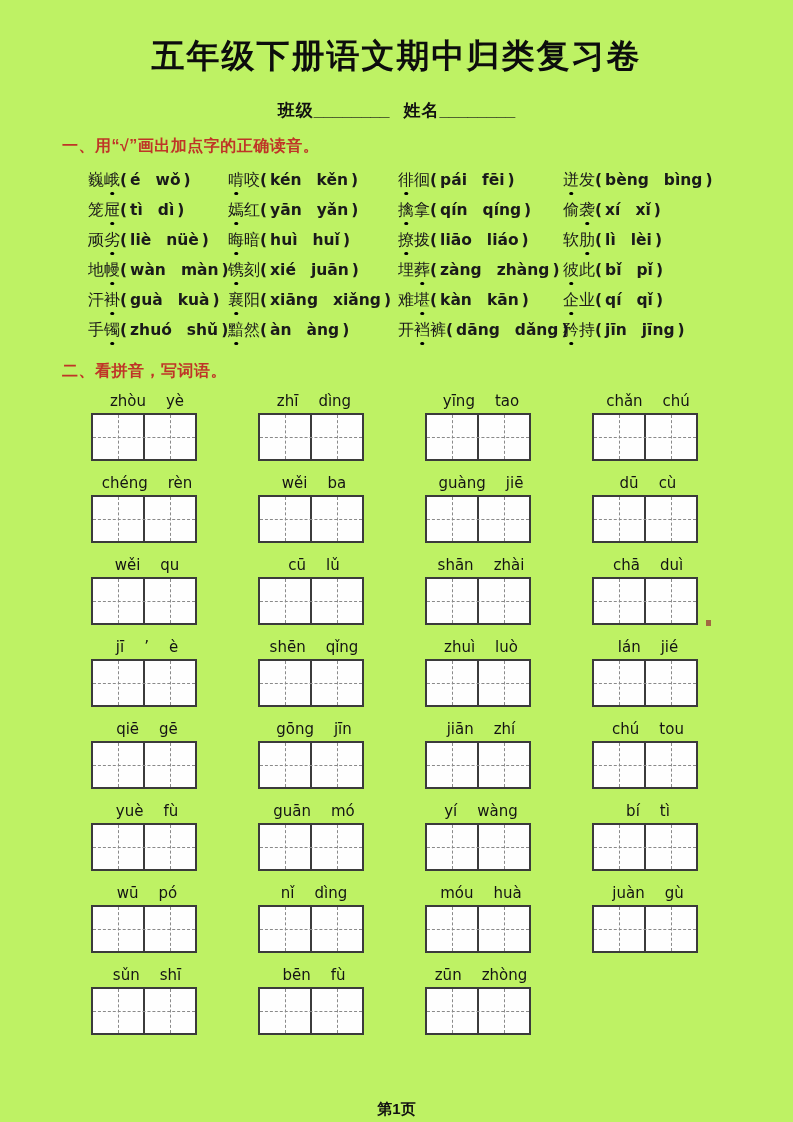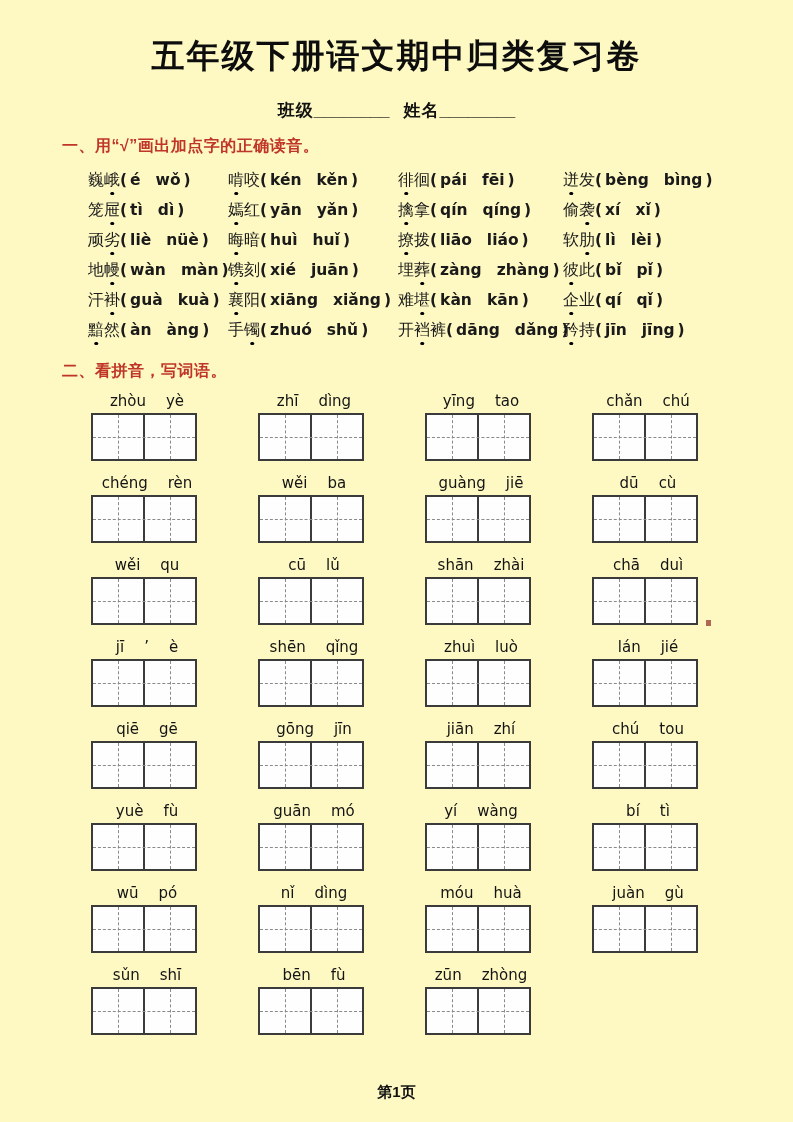--- a/index.html
+++ b/index.html
@@ -1,18 +1,18 @@
 <!DOCTYPE html>
 <html><head>
 <meta charset="utf-8">
 <style>
   html,body { margin:0; padding:0; background:#e9e9e9; }
   .page {
     width:793px; height:1122px; position:relative; overflow:hidden;
-    background:#fef9c3; color:#1a1a1a; margin:0 auto;
+    background:#bef264; color:#1a1a1a; margin:0 auto;
     font-family:"Liberation Sans","DejaVu Sans",sans-serif;
   }
   .title {
     text-align:center; margin:0; padding-top:34px;
     font-size:33px; font-weight:bold; letter-spacing:2px; color:#0d0d0d;
   }
   .fields {
     text-align:center; margin-top:20px; font-size:17px; font-weight:bold;
     letter-spacing:1px; color:#111;
   }
@@ -61,21 +61,21 @@
     content:""; position:absolute; left:0; right:0; top:50%;
     border-top:1px dashed #8a8a8a;
   }
   .half { flex:1; position:relative; border-right:2px solid #3b3b3b; }
   .half.last { border-right:none; }
   .half::before {
     content:""; position:absolute; top:0; bottom:0; left:50%;
     border-left:1px dashed #8a8a8a;
   }
   .footer {
-    position:absolute; bottom:20px; left:0; width:100%;
+    position:absolute; bottom:3px; left:0; width:100%;
     text-align:center; font-size:15px; font-weight:bold; color:#111;
   }
   .speck {
     position:absolute; left:706px; top:620px; width:5px; height:6px;
     background:#9b4438; opacity:0.8;
   }
 </style>
 </head>
 <body>
 
@@ -101,22 +101,22 @@
       <div class="word-item"><span class="word"><span class="ch dot">撩</span><span class="ch">拨</span></span><span class="opts"><span class="paren">(</span><span class="opt">liāo</span><span class="opt opt2">liáo</span><span class="paren">)</span></span></div>
       <div class="word-item"><span class="word"><span class="ch">软</span><span class="ch dot">肋</span></span><span class="opts"><span class="paren">(</span><span class="opt">lì</span><span class="opt opt2">lèi</span><span class="paren">)</span></span></div>
       <div class="word-item"><span class="word"><span class="ch">地</span><span class="ch dot">幔</span></span><span class="opts"><span class="paren">(</span><span class="opt">wàn</span><span class="opt opt2">màn</span><span class="paren">)</span></span></div>
       <div class="word-item"><span class="word"><span class="ch dot">镌</span><span class="ch">刻</span></span><span class="opts"><span class="paren">(</span><span class="opt">xié</span><span class="opt opt2">juān</span><span class="paren">)</span></span></div>
       <div class="word-item"><span class="word"><span class="ch">埋</span><span class="ch dot">葬</span></span><span class="opts"><span class="paren">(</span><span class="opt">zàng</span><span class="opt opt2">zhàng</span><span class="paren">)</span></span></div>
       <div class="word-item"><span class="word"><span class="ch dot">彼</span><span class="ch">此</span></span><span class="opts"><span class="paren">(</span><span class="opt">bǐ</span><span class="opt opt2">pǐ</span><span class="paren">)</span></span></div>
       <div class="word-item"><span class="word"><span class="ch">汗</span><span class="ch dot">褂</span></span><span class="opts"><span class="paren">(</span><span class="opt">guà</span><span class="opt opt2">kuà</span><span class="paren">)</span></span></div>
       <div class="word-item"><span class="word"><span class="ch dot">襄</span><span class="ch">阳</span></span><span class="opts"><span class="paren">(</span><span class="opt">xiāng</span><span class="opt opt2">xiǎng</span><span class="paren">)</span></span></div>
       <div class="word-item"><span class="word"><span class="ch">难</span><span class="ch dot">堪</span></span><span class="opts"><span class="paren">(</span><span class="opt">kàn</span><span class="opt opt2">kān</span><span class="paren">)</span></span></div>
       <div class="word-item"><span class="word"><span class="ch dot">企</span><span class="ch">业</span></span><span class="opts"><span class="paren">(</span><span class="opt">qí</span><span class="opt opt2">qǐ</span><span class="paren">)</span></span></div>
+      <div class="word-item"><span class="word"><span class="ch">手</span><span class="ch dot">镯</span></span><span class="opts"><span class="paren">(</span><span class="opt">zhuó</span><span class="opt opt2">shǔ</span><span class="paren">)</span></span></div>
       <div class="word-item"><span class="word"><span class="ch dot">黯</span><span class="ch">然</span></span><span class="opts"><span class="paren">(</span><span class="opt">àn</span><span class="opt opt2">àng</span><span class="paren">)</span></span></div>
-      <div class="word-item"><span class="word"><span class="ch">手</span><span class="ch dot">镯</span></span><span class="opts"><span class="paren">(</span><span class="opt">zhuó</span><span class="opt opt2">shǔ</span><span class="paren">)</span></span></div>
       <div class="word-item"><span class="word"><span class="ch">开</span><span class="ch dot">裆</span><span class="ch">裤</span></span><span class="opts"><span class="paren">(</span><span class="opt">dāng</span><span class="opt opt2">dǎng</span><span class="paren">)</span></span></div>
       <div class="word-item"><span class="word"><span class="ch dot">矜</span><span class="ch">持</span></span><span class="opts"><span class="paren">(</span><span class="opt">jīn</span><span class="opt opt2">jīng</span><span class="paren">)</span></span></div>
     </div>
 
   <div class="sec-heading">二、看拼音，写词语。</div>
   <div class="s2-grid">
       <div class="py-cell">
         <div class="py">
           <span class="syl">zhòu</span>
           <span class="syl">yè</span>

